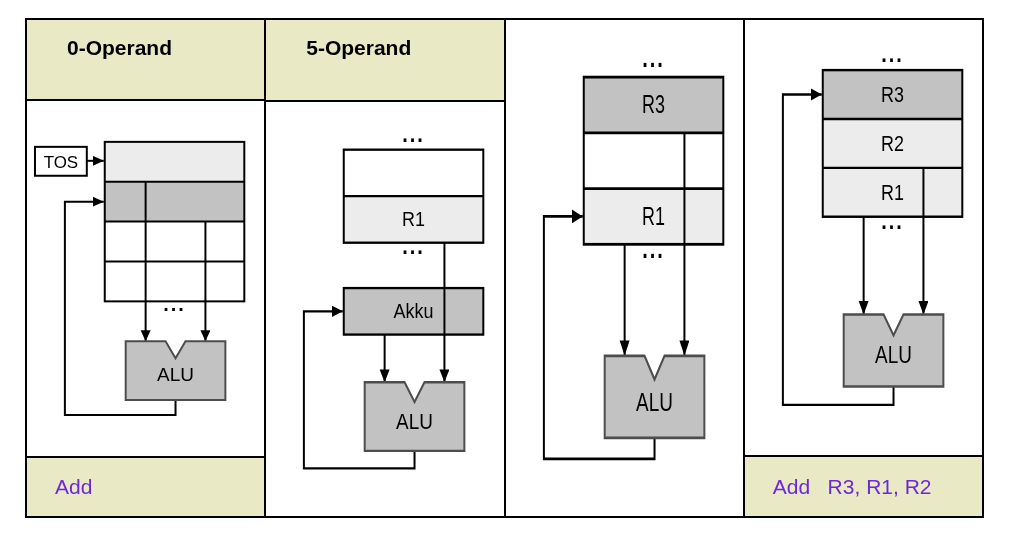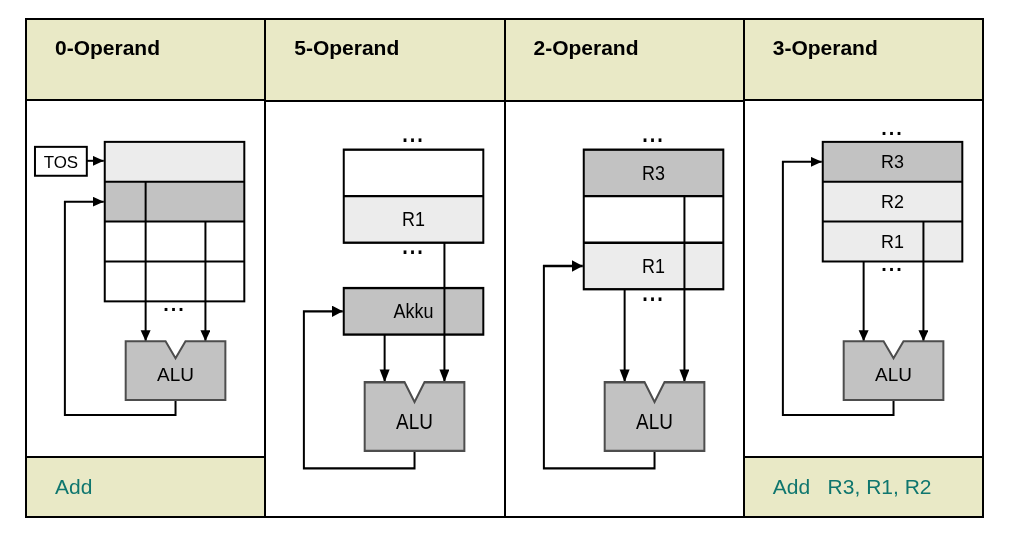--- a/index.html
+++ b/index.html
@@ -4,27 +4,27 @@
 <style>
   * { box-sizing: border-box; margin: 0; padding: 0; }
   html, body { width: 1009px; height: 541px; background: #ffffff; overflow: hidden;
                font-family: "Liberation Sans", sans-serif; }
   .page { position: relative; width: 1009px; height: 541px; background: #ffffff; }
   .table { position: absolute; left: 25px; top: 18px; width: 959px; height: 500px;
            border: 2px solid #000; display: flex; background: #fff; }
   .col { flex: 1 1 0; display: flex; flex-direction: column; min-width: 0; }
   .col + .col { border-left: 2px solid #000; }
   .hdr { height: 82px; border-bottom: 2px solid #000; background: var(--header-bg, #e9e9c6);
-         padding: 14px 8px 0 28px; font-weight: bold; font-size: 21px; line-height: 27px;
+         padding: 14px 8px 0 40px; font-weight: bold; font-size: 21px; line-height: 27px;
          color: #000; }
   .body { flex: 1 1 auto; background: #fff; position: relative; }
   .body svg { display: block; width: 100%; height: 100%; }
   .ftr { height: 61px; border-top: 2px solid #000; background: var(--header-bg, #e9e9c6);
          display: flex; align-items: center; padding-left: 28px; font-size: 21px;
-         white-space: pre; color: #0f766e; }
+         white-space: pre; color: #6d28d9; }
 </style>
 </head>
 <body>
 
 <div class="page">
   <div class="table">
 
     <div class="col">
       <div class="hdr">
         <div>0-Operand</div>
@@ -95,24 +95,20 @@
               <path d="M99,241 L139,241 L149,258 L159,241 L199,241 L199,300 L99,300 Z" fill="#c2c2c2" stroke="#4d4d4d" stroke-width="2"></path>
               <text x="149" y="281" text-anchor="middle" font-size="19" font-family="Liberation Sans, sans-serif" fill="#000000" font-weight="normal">ALU</text>
             </g>
             <text x="148" y="107" text-anchor="middle" font-size="18" font-family="Liberation Sans, sans-serif" fill="#000000" font-weight="normal">R1</text>
             <text x="148" y="186" text-anchor="middle" font-size="18" font-family="Liberation Sans, sans-serif" fill="#000000" font-weight="normal">Akku</text>
           </svg>
       </div>
     </div>
 
     <div class="col">
-      <div class="hdr">
-        <div>2-Operand</div>
-        <div></div>
-      </div>
       <div class="body">
         <svg viewBox="0 0 238 356" preserveAspectRatio="none">
             <defs>
               <marker id="ah2" markerUnits="userSpaceOnUse" markerWidth="12" markerHeight="11" refX="11" refY="5" orient="auto">
                 <path d="M0,0 L11,5 L0,10 Z" fill="#000000"></path>
               </marker>
             </defs>
             <g>
               <rect x="78" y="41" width="140" height="40" fill="#c2c2c2"></rect>
               <rect x="78" y="81" width="140" height="40" fill="#ffffff"></rect>
@@ -130,24 +126,20 @@
               <path d="M99,241 L139,241 L149,258 L159,241 L199,241 L199,300 L99,300 Z" fill="#c2c2c2" stroke="#4d4d4d" stroke-width="2"></path>
               <text x="149" y="281" text-anchor="middle" font-size="19" font-family="Liberation Sans, sans-serif" fill="#000000" font-weight="normal">ALU</text>
             </g>
             <text x="148" y="67" text-anchor="middle" font-size="18" font-family="Liberation Sans, sans-serif" fill="#000000" font-weight="normal">R3</text>
             <text x="148" y="147" text-anchor="middle" font-size="18" font-family="Liberation Sans, sans-serif" fill="#000000" font-weight="normal">R1</text>
           </svg>
       </div>
     </div>
 
     <div class="col">
-      <div class="hdr">
-        <div>3-Operand</div>
-        <div></div>
-      </div>
       <div class="body">
         <svg viewBox="0 0 238 356" preserveAspectRatio="none">
             <defs>
               <marker id="ah3" markerUnits="userSpaceOnUse" markerWidth="12" markerHeight="11" refX="11" refY="5" orient="auto">
                 <path d="M0,0 L11,5 L0,10 Z" fill="#000000"></path>
               </marker>
             </defs>
             <g>
               <rect x="78" y="41" width="140" height="40" fill="#c2c2c2"></rect>
               <rect x="78" y="81" width="140" height="40" fill="#ececec"></rect>

